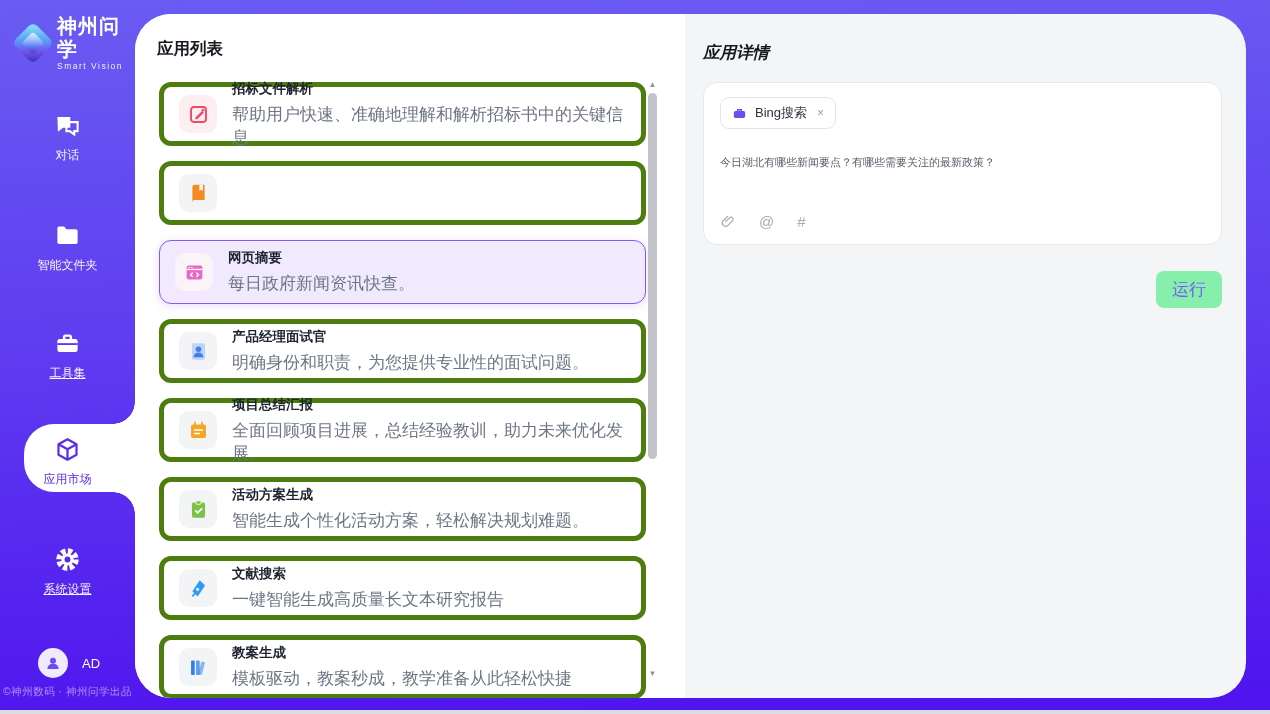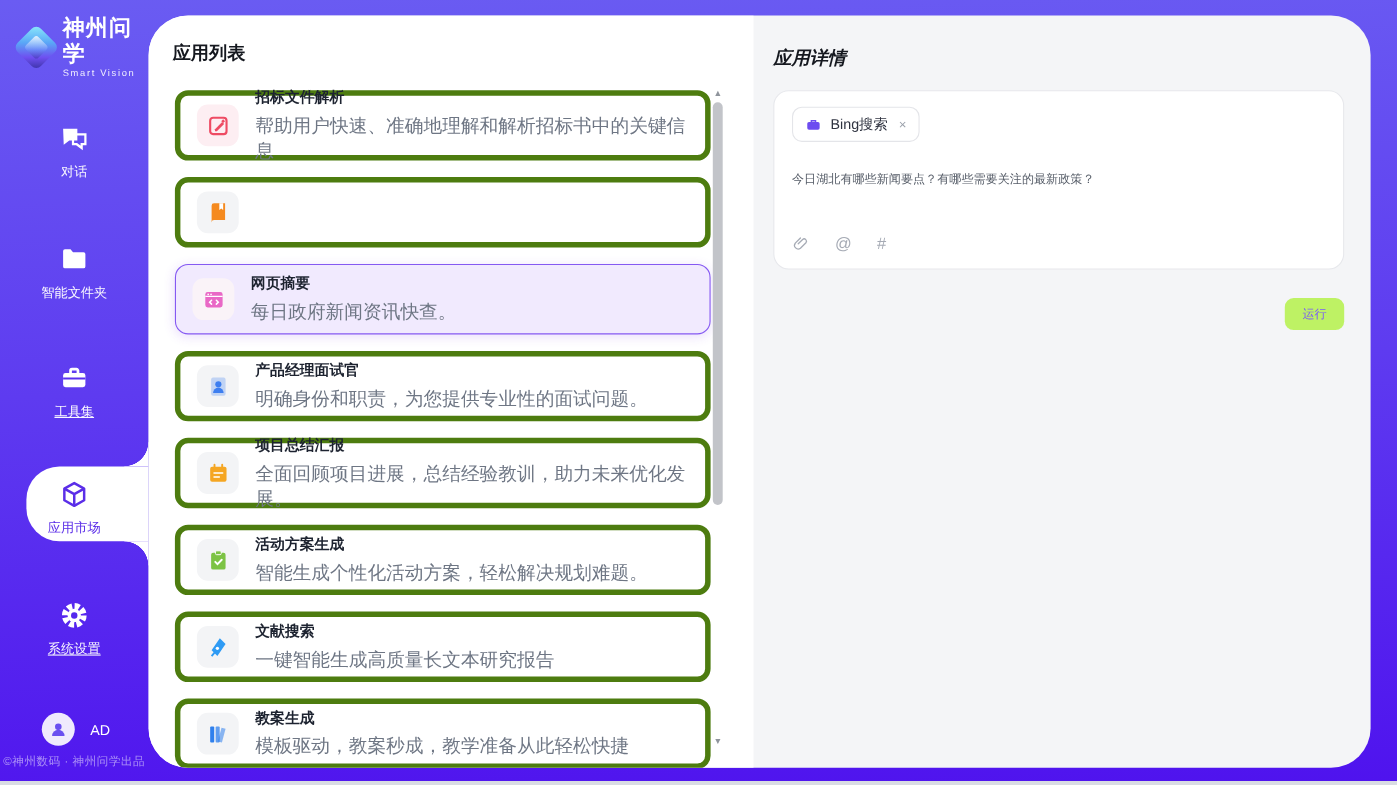--- a/index.html
+++ b/index.html
@@ -76,22 +76,22 @@
   .tool-tag { display:inline-flex; align-items:center; gap:8px; align-self:flex-start;
       border:1px solid #e4e5e9; border-radius:9px; padding:6px 11px; background:#fff; cursor:pointer; }
   .tool-tag svg { width:15px; height:15px; }
   .tool-tag-label { font-size:13px; color:#2f3340; }
   .tool-tag-close { font-size:12px; color:#9aa0aa; margin-left:2px; cursor:pointer; }
   .question-text { font-size:11px; color:#565d68; margin-top:26px; }
   .composer-icons { margin-top:auto; display:flex; align-items:center; gap:23px; color:#a6abb5; }
   .composer-icons .glyph { font-size:15px; }
   .composer-icons svg { width:16px; height:16px; display:block; }
   .run-row { position:absolute; left:18px; top:257px; width:519px; text-align:right; }
-  .run-button { display:inline-block; padding:7px 16px; border-radius:8px; background:#bef264;
-      color:#7b5bf8; font-size:11px; cursor:pointer; }
+  .run-button { display:inline-block; padding:7px 16px; border-radius:8px; background:#86efac;
+      color:#7b5bf8; font-size:17px; cursor:pointer; }
 </style>
 </head>
 <body>
 
 <div class="frame">
 
   <div class="sidebar">
     <div class="logo-row">
       <div class="logo-diamond"></div>
       <div>

